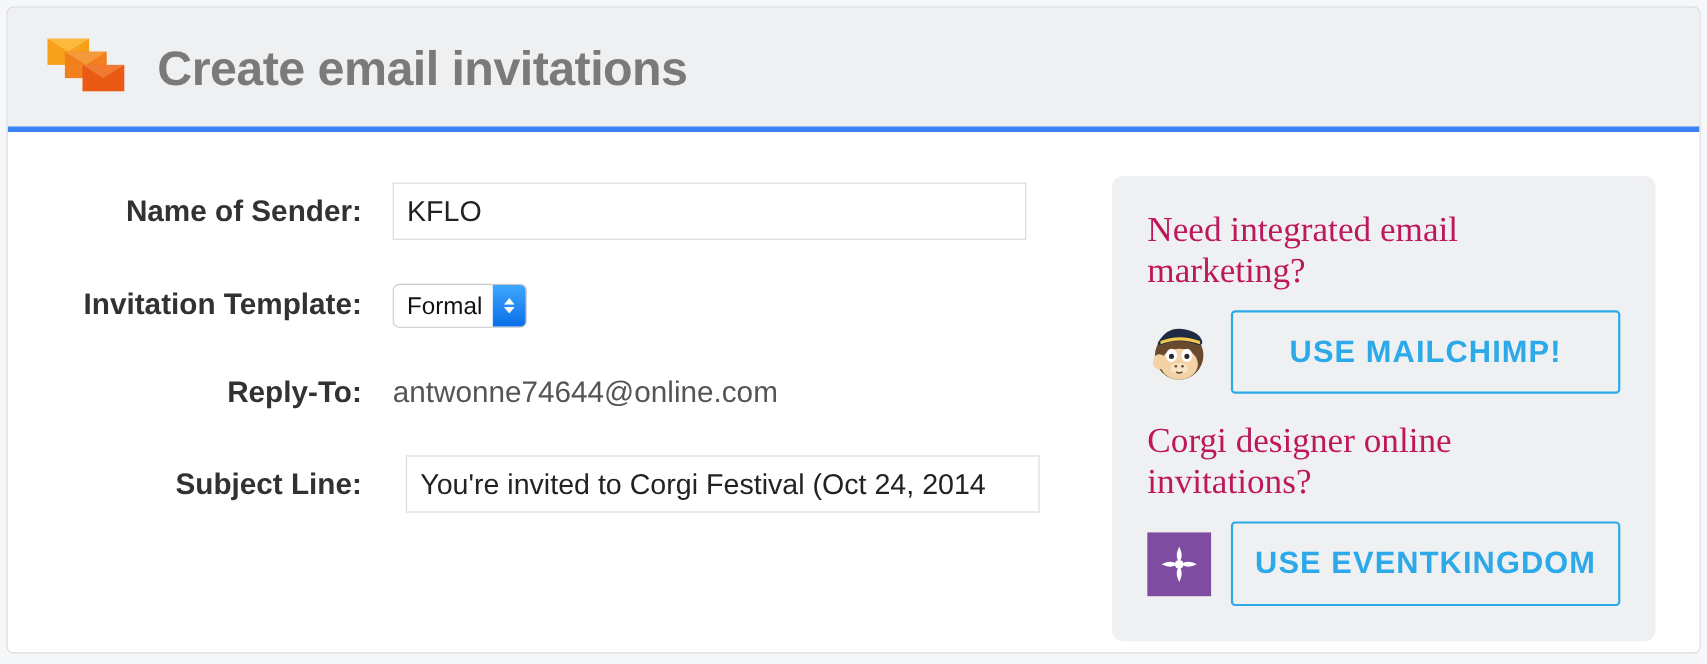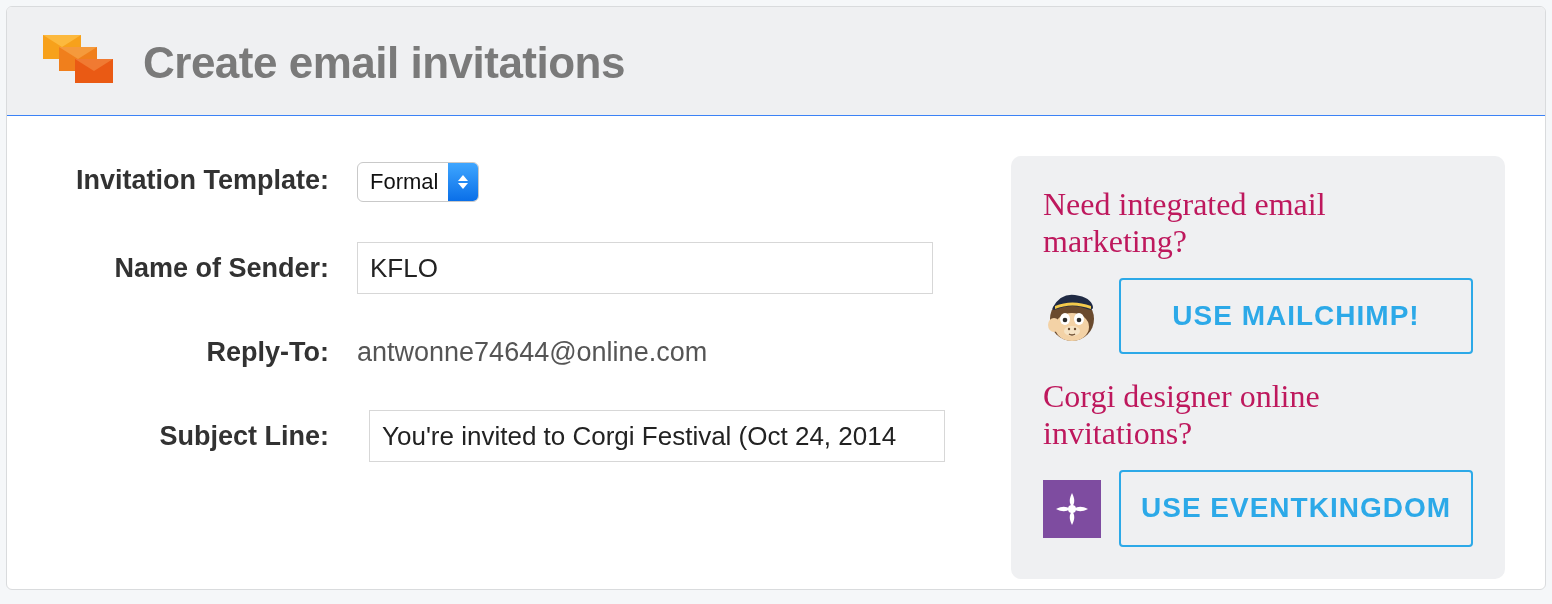--- a/index.html
+++ b/index.html
@@ -11,21 +11,21 @@
     color: #333;
   }
   .card {
     background: #fff;
     border: 1px solid #d9dbdd;
     border-radius: 6px;
     overflow: hidden;
   }
   .card-header {
     background: #eff0f2;
-    border-bottom: 1px solid #3b82f6;
+    border-bottom: 5px solid #3b82f6;
     padding: 28px 36px 24px 36px;
     display: flex;
     align-items: center;
     gap: 28px;
   }
   .envelopes {
     position: relative;
     width: 72px;
     height: 56px;
     flex-shrink: 0;
@@ -173,41 +173,41 @@
         </g>
       </svg>
     </div>
     <h1 class="page-title">Create email invitations</h1>
   </div>
 
   <div class="card-body">
 
     <div class="form-area">
 
+      <div class="form-row">
+        <div class="form-label">Name of Sender:</div>
+        <div class="form-control-wrap">
+          <input type="text" class="text-input" value="KFLO" style="">
+        </div>
+      </div>
+
       <div class="form-row top">
         <div class="form-label">Invitation Template:</div>
         <div class="form-control-wrap">
           <div class="select-wrap">
             <span class="select-text">Formal</span>
             <span class="select-btn">
               <svg width="10" height="6" viewBox="0 0 10 6">
                   <path d="M0 6 L5 0 L10 6 Z" fill="#fff"></path>
                 </svg>
               <svg width="10" height="6" viewBox="0 0 10 6">
                   <path d="M0 0 L5 6 L10 0 Z" fill="#fff"></path>
                 </svg>
             </span>
           </div>
-        </div>
-      </div>
-
-      <div class="form-row">
-        <div class="form-label">Name of Sender:</div>
-        <div class="form-control-wrap">
-          <input type="text" class="text-input" value="KFLO" style="">
         </div>
       </div>
 
       <div class="form-row">
         <div class="form-label">Reply-To:</div>
         <div class="form-control-wrap">
           <span class="static-text">antwonne74644@online.com</span>
         </div>
       </div>
 

